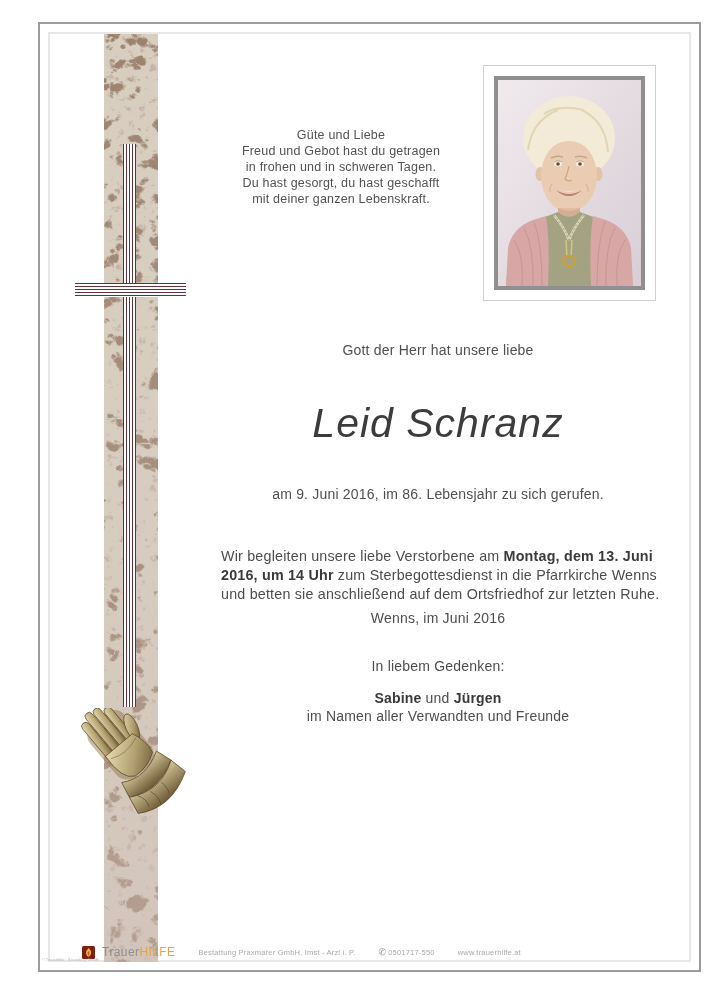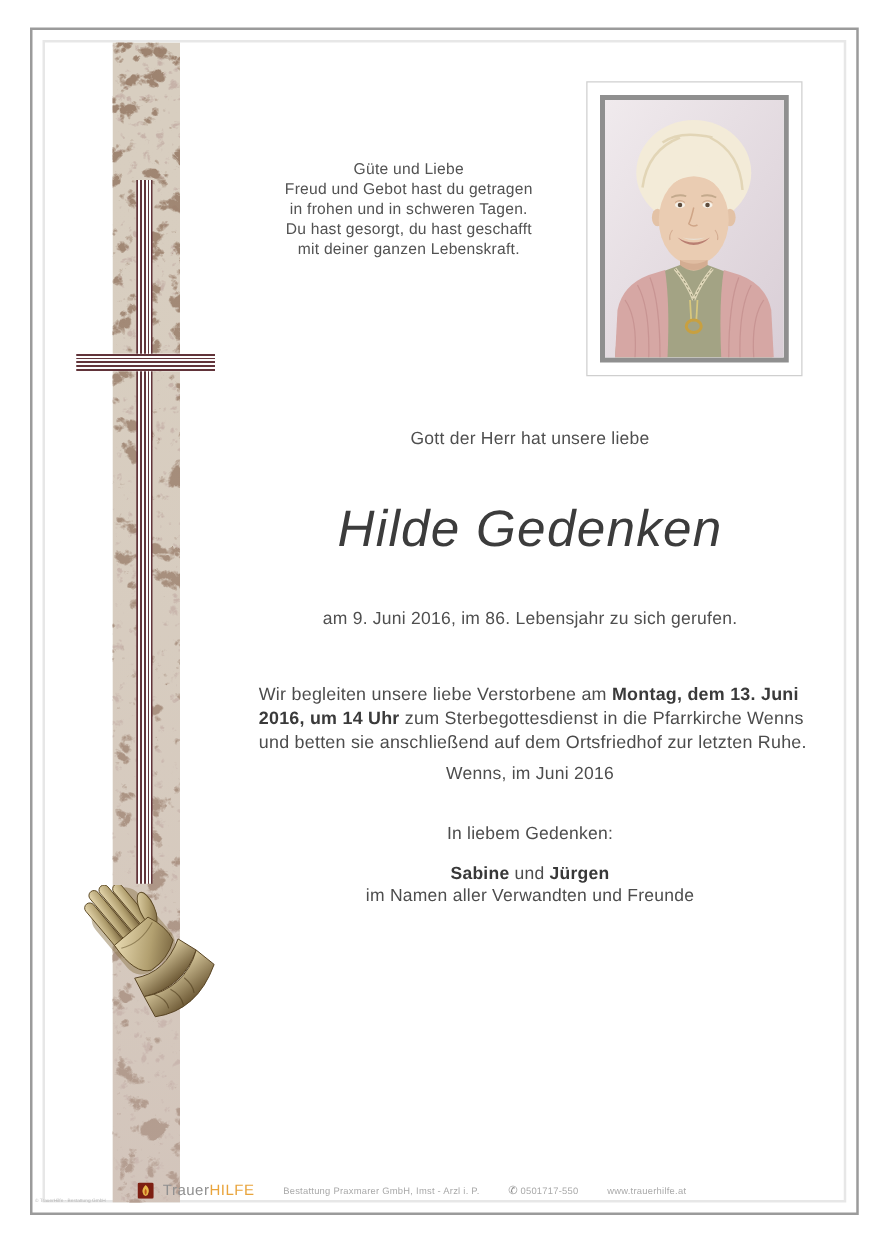--- a/index.html
+++ b/index.html
@@ -2,21 +2,21 @@
 <html><head>
 <meta charset="utf-8">
 <style>
   html,body{margin:0;padding:0;}
   body{
     width:707px;height:1000px;position:relative;background:#ffffff;
     font-family:"Liberation Sans", sans-serif;color:#4d4d4d;
     -webkit-font-smoothing:antialiased;
   }
   .card{
-    position:absolute;left:24px;top:22px;width:659px;height:946px;
+    position:absolute;left:38px;top:22px;width:659px;height:946px;
     background:#fff;border:2px solid #9b9b9b;overflow:hidden;
   }
   .inner-frame{
     position:absolute;left:8px;top:8px;right:8px;bottom:8px;
     border:2px solid #e7e7e7;pointer-events:none;z-index:0;
   }
   .band{position:absolute;left:64px;top:10px;width:54px;height:928px;z-index:1;}
   .band svg{display:block;}
   .cross-v{
     position:absolute;left:83px;top:120px;width:13px;height:563px;z-index:2;
@@ -47,21 +47,21 @@
   .funeral b{color:#3a3a3a;}
   .dateline{left:168px;top:586px;width:460px;font-size:14px;}
   .gedenken{left:168px;top:634px;width:460px;font-size:14px;}
   .names{left:168px;top:666px;width:460px;font-size:14px;}
   .names b{color:#383838;}
   .subline{left:168px;top:684px;width:460px;font-size:14px;}
   .rosary{left:151px;top:728px;width:494px;font-size:13.5px;line-height:17.5px;}
   .rosary span{display:block;}
   .footer{
     position:absolute;left:0;top:921px;width:523px;z-index:5;
-    display:flex;align-items:center;justify-content:flex-end;gap:7px;
+    display:flex;align-items:center;justify-content:center;gap:7px;
   }
   .logo-icon{width:13px;height:13px;display:inline-block;}
   .brand{font-size:12px;letter-spacing:.4px;white-space:nowrap;}
   .brand .g{color:#8f8f8f;}
   .brand .o{color:#e9a43c;}
   .foot-small{font-size:7.5px;color:#a9a9a9;white-space:nowrap;letter-spacing:.2px;margin-left:16px;}
   .phone-wrap{display:inline-flex;align-items:center;gap:2px;}
   .phone-glyph{font-size:9px;color:#8f8f8f;}
   .print-code{
     position:absolute;left:2px;top:934px;z-index:6;color:#b8b8b8;
@@ -172,21 +172,21 @@
   <div class="txt poem center">
     <span>Güte und Liebe</span>
     <span>Freud und Gebot hast du getragen</span>
     <span>in frohen und in schweren Tagen.</span>
     <span>Du hast gesorgt, du hast geschafft</span>
     <span>mit deiner ganzen Lebenskraft.</span>
   </div>
 
   <div class="txt intro center">Gott der Herr hat unsere liebe</div>
 
-  <h1 class="txt name center">Hilde Gedenken</h1>
+  <h1 class="txt name center">Leid Schranz</h1>
 
   <div class="txt death center">am 9. Juni 2016, im 86. Lebensjahr zu sich gerufen.</div>
 
   <p class="txt funeral"><span>Wir begleiten unsere liebe Verstorbene am </span><b>Montag, dem 13. Juni 2016, um 14 Uhr</b><span> zum Sterbegottesdienst in die Pfarrkirche Wenns und betten sie anschließend auf dem Ortsfriedhof zur letzten Ruhe.</span></p>
 
   <div class="txt dateline center">Wenns, im Juni 2016</div>
 
   <div class="txt gedenken center">In liebem Gedenken:</div>
 
   <div class="txt names center"><b>Sabine</b><span> und </span><b>Jürgen</b></div>

